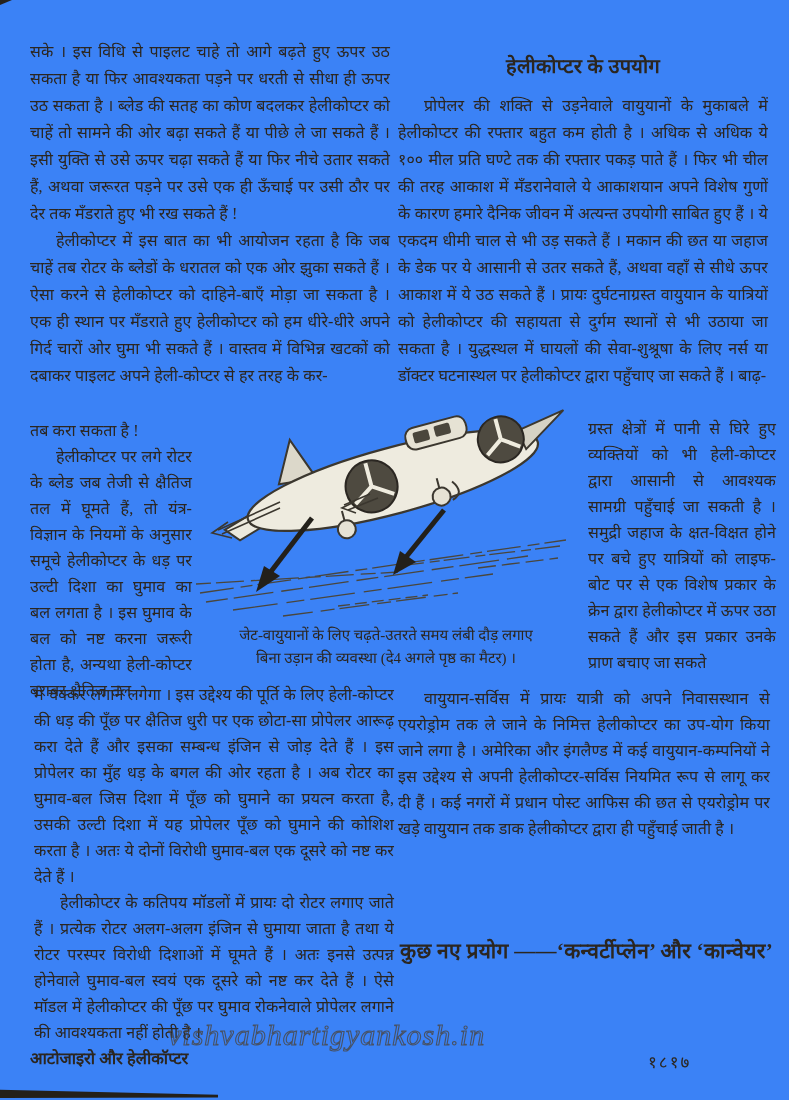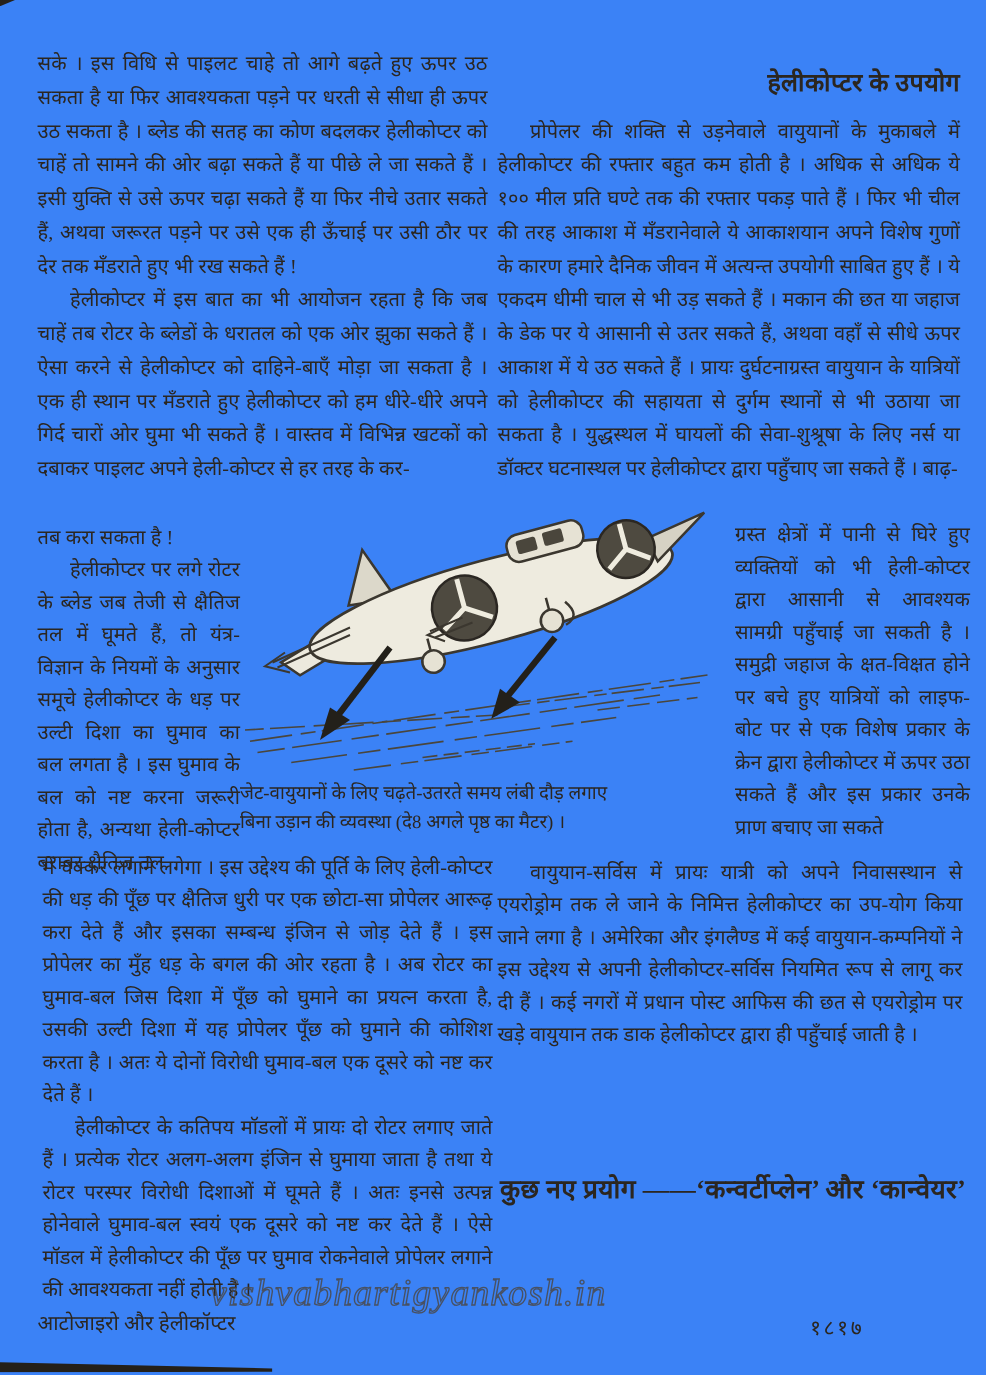--- a/index.html
+++ b/index.html
@@ -21,33 +21,33 @@
     position:absolute;
     font-size:16px;line-height:27px;
     text-align:justify;
     letter-spacing:.1px;
   }
   .txt p{margin:0;}
   .indent{text-indent:26px;}
   .col-heading{
     position:absolute;
     font-size:20px;font-weight:bold;
-    text-align:right;
+    text-align:center;
     letter-spacing:.3px;
   }
   .section-heading{
     position:absolute;
     font-size:21px;font-weight:600;
     letter-spacing:.3px;
     white-space:nowrap;
   }
   .caption{
     position:absolute;
     font-size:15px;line-height:23px;
-    text-align:left;
+    text-align:center;
   }
   .footer-title{
     position:absolute;
     font-size:16.5px;
   }
   .page-number{
     position:absolute;
     font-size:17px;letter-spacing:2px;
   }
   .watermark{
@@ -156,24 +156,24 @@
           <path d="M40 132 L24 143 L44 148"></path>
         </g>
         <path d="M190 108 L160 120 M182 104 L156 115" stroke="#3b372f" stroke-width="1.6" fill="none"></path>
         <path d="M166 112 L154 118 L168 123" stroke="#3b372f" stroke-width="1.6" fill="none"></path>
       </g>
     </svg>
   </div>
 
   <div class="caption" style="left:192px; top:624px; width:388px;">
     <div>जेट-वायुयानों के लिए चढ़ते-उतरते समय लंबी दौड़ लगाए</div>
-    <div>बिना उड़ान की व्यवस्था (दे8 अगले पृष्ठ का मैटर) ।</div>
+    <div>बिना उड़ान की व्यवस्था (दे4 अगले पृष्ठ का मैटर) ।</div>
   </div>
 
-  <div class="footer-title" style="left:30px; top:1046px;">आटोजाइरो और हेलीकॉप्टर</div>
+  <div class="footer-title" style="left:30px; top:1046px;font-weight:bold;">आटोजाइरो और हेलीकॉप्टर</div>
 
   <div class="page-number" style="left:648px; top:1050px;text-align:center;">१८१७</div>
 
   <div class="watermark" style="left:168px; top:1018px;">vishvabhartigyankosh.in</div>
 
   <div class="bottom-wedge"></div>
 
 </div>
 
 </body></html>

